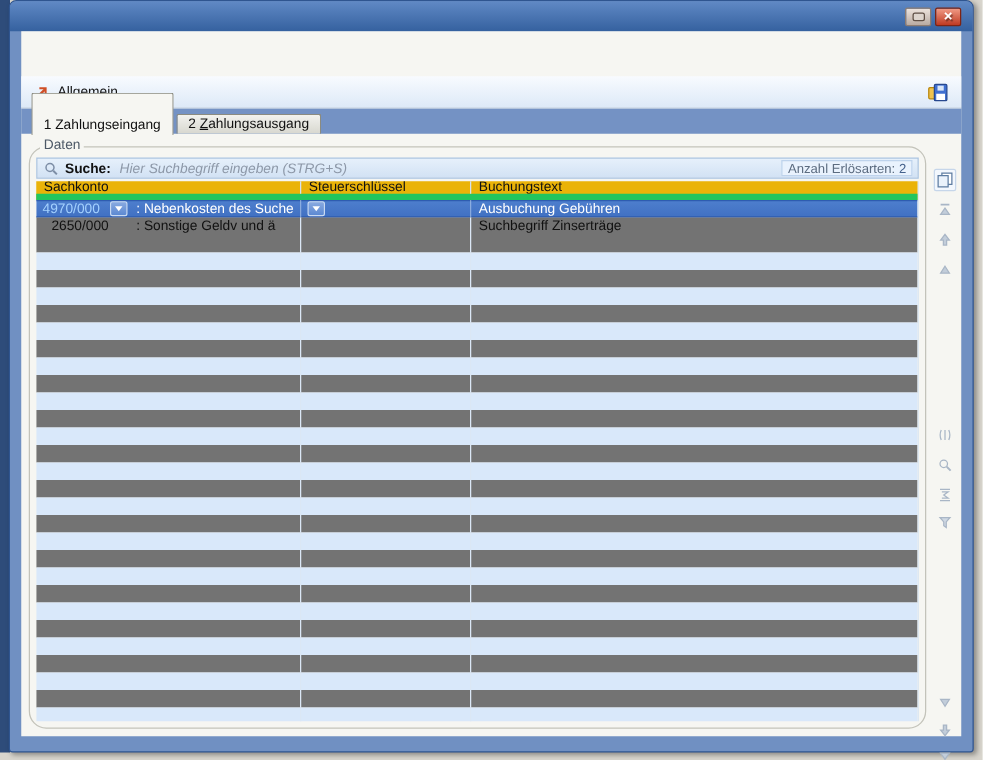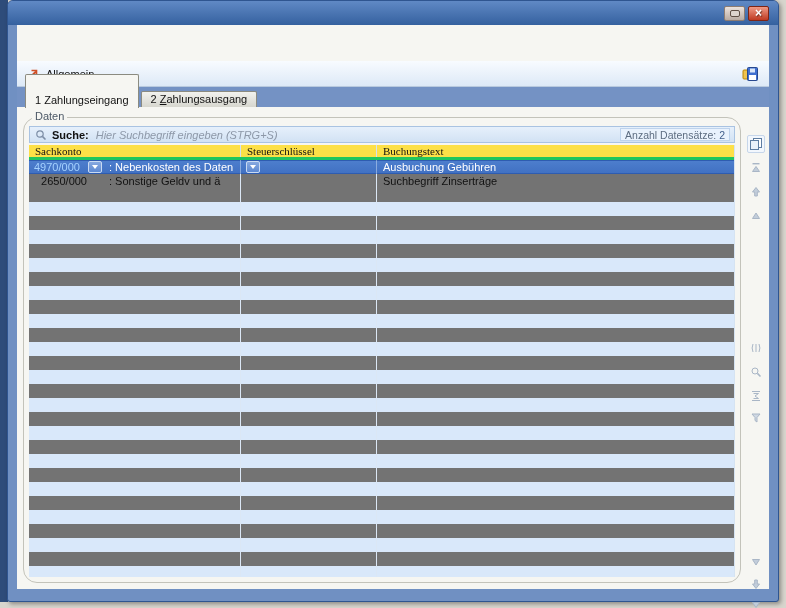--- a/index.html
+++ b/index.html
@@ -52,21 +52,21 @@
   .gbox-label { position:absolute; top:-8px; left:8px; background:#f6f6f2; padding:0 3px; font-size:11px; color:#4c5866; }
   .gbox-inner { position:absolute; left:5px; right:5px; top:8px; bottom:5px; display:flex; flex-direction:column; }
 
   .searchbar { height:17px; flex:0 0 17px; background:linear-gradient(#e6f0fb,#d2e2f4); border:1px solid #a9c3e2; display:flex; align-items:center; padding:0 3px; }
   .search-label { font-weight:bold; margin-left:5px; }
   .search-placeholder { font-style:italic; color:#8d98a8; margin-left:7px; }
   .countbox { margin-left:auto; margin-right:1px; background:#e9f2fd; border:1px solid #bed3ec; height:13px; display:flex; align-items:center; padding:0 4px; font-size:10.5px; color:#5c6c80; }
   .count-val { margin-left:3px; color:#44618c; }
 
   .table { flex:1; margin-top:2px; display:flex; flex-direction:column; min-height:0; border-right:1px solid #d5e3f2; }
-  .thead { height:15px; flex:0 0 15px; background:#fde047; border-bottom:3px solid #22c55e; display:flex;font-family:Liberation Serif, serif; }
+  .thead { height:15px; flex:0 0 15px; background:#eab308; border-bottom:5px solid #22c55e; display:flex; }
   .th { padding-left:6px; display:flex; align-items:center; border-right:1px solid #d3e1f1; overflow:hidden; white-space:nowrap; }
   .c1 { width:212px; flex:0 0 212px; }
   .c2 { width:136px; flex:0 0 136px; }
   .c3 { flex:1; border-right:none; }
   .tbody { flex:1; overflow:hidden; }
 
   .trow { height:14px; display:flex; background:#737373; }
   .trow.pale { background:#d9e8fa; }
   .trow.selected { background:linear-gradient(#4e7fce,#4070c2); color:#fff; box-shadow:inset 0 1px #2e5cb0, inset 0 -1px #2e5cb0; }
   .trow .cell { display:flex; align-items:center; border-right:1px solid #dbe7f5; overflow:hidden; white-space:nowrap; }
@@ -137,39 +137,39 @@
         <div class="gbox-inner">
 
           <div class="searchbar">
             <svg width="12" height="12" style="margin-left:2px">
               <circle cx="5" cy="5" r="3.2" fill="none" stroke="#7d8ea6" stroke-width="1.2"></circle>
               <line x1="7.6" y1="7.6" x2="10.5" y2="10.5" stroke="#7d8ea6" stroke-width="1.6"></line>
             </svg>
             <span class="search-label">Suche:</span>
             <span class="search-placeholder">Hier Suchbegriff eingeben (STRG+S)</span>
             <span class="countbox">
-              <span>Anzahl Datensätze:</span>
+              <span>Anzahl Erlösarten:</span>
               <span class="count-val">2</span>
             </span>
           </div>
 
           <div class="table">
             <div class="thead">
               <div class="th c1">Sachkonto</div>
               <div class="th c2">Steuerschlüssel</div>
               <div class="th c3">Buchungstext</div>
             </div>
             <div class="tbody">
                 <div class="trow selected">
     <div class="cell c1">
       <span class="konto">4970/000</span>
       <span class="ddbtn dd1">
                       <i></i>
                     </span>
-      <span class="desc">: Nebenkosten des Daten</span>
+      <span class="desc">: Nebenkosten des Suche</span>
     </div>
     <div class="cell c2">
       <span class="ddbtn dd2">
                       <i></i>
                     </span>
     </div>
     <div class="cell c3">
       <span class="btext">Ausbuchung Gebühren</span>
     </div>
   </div>

